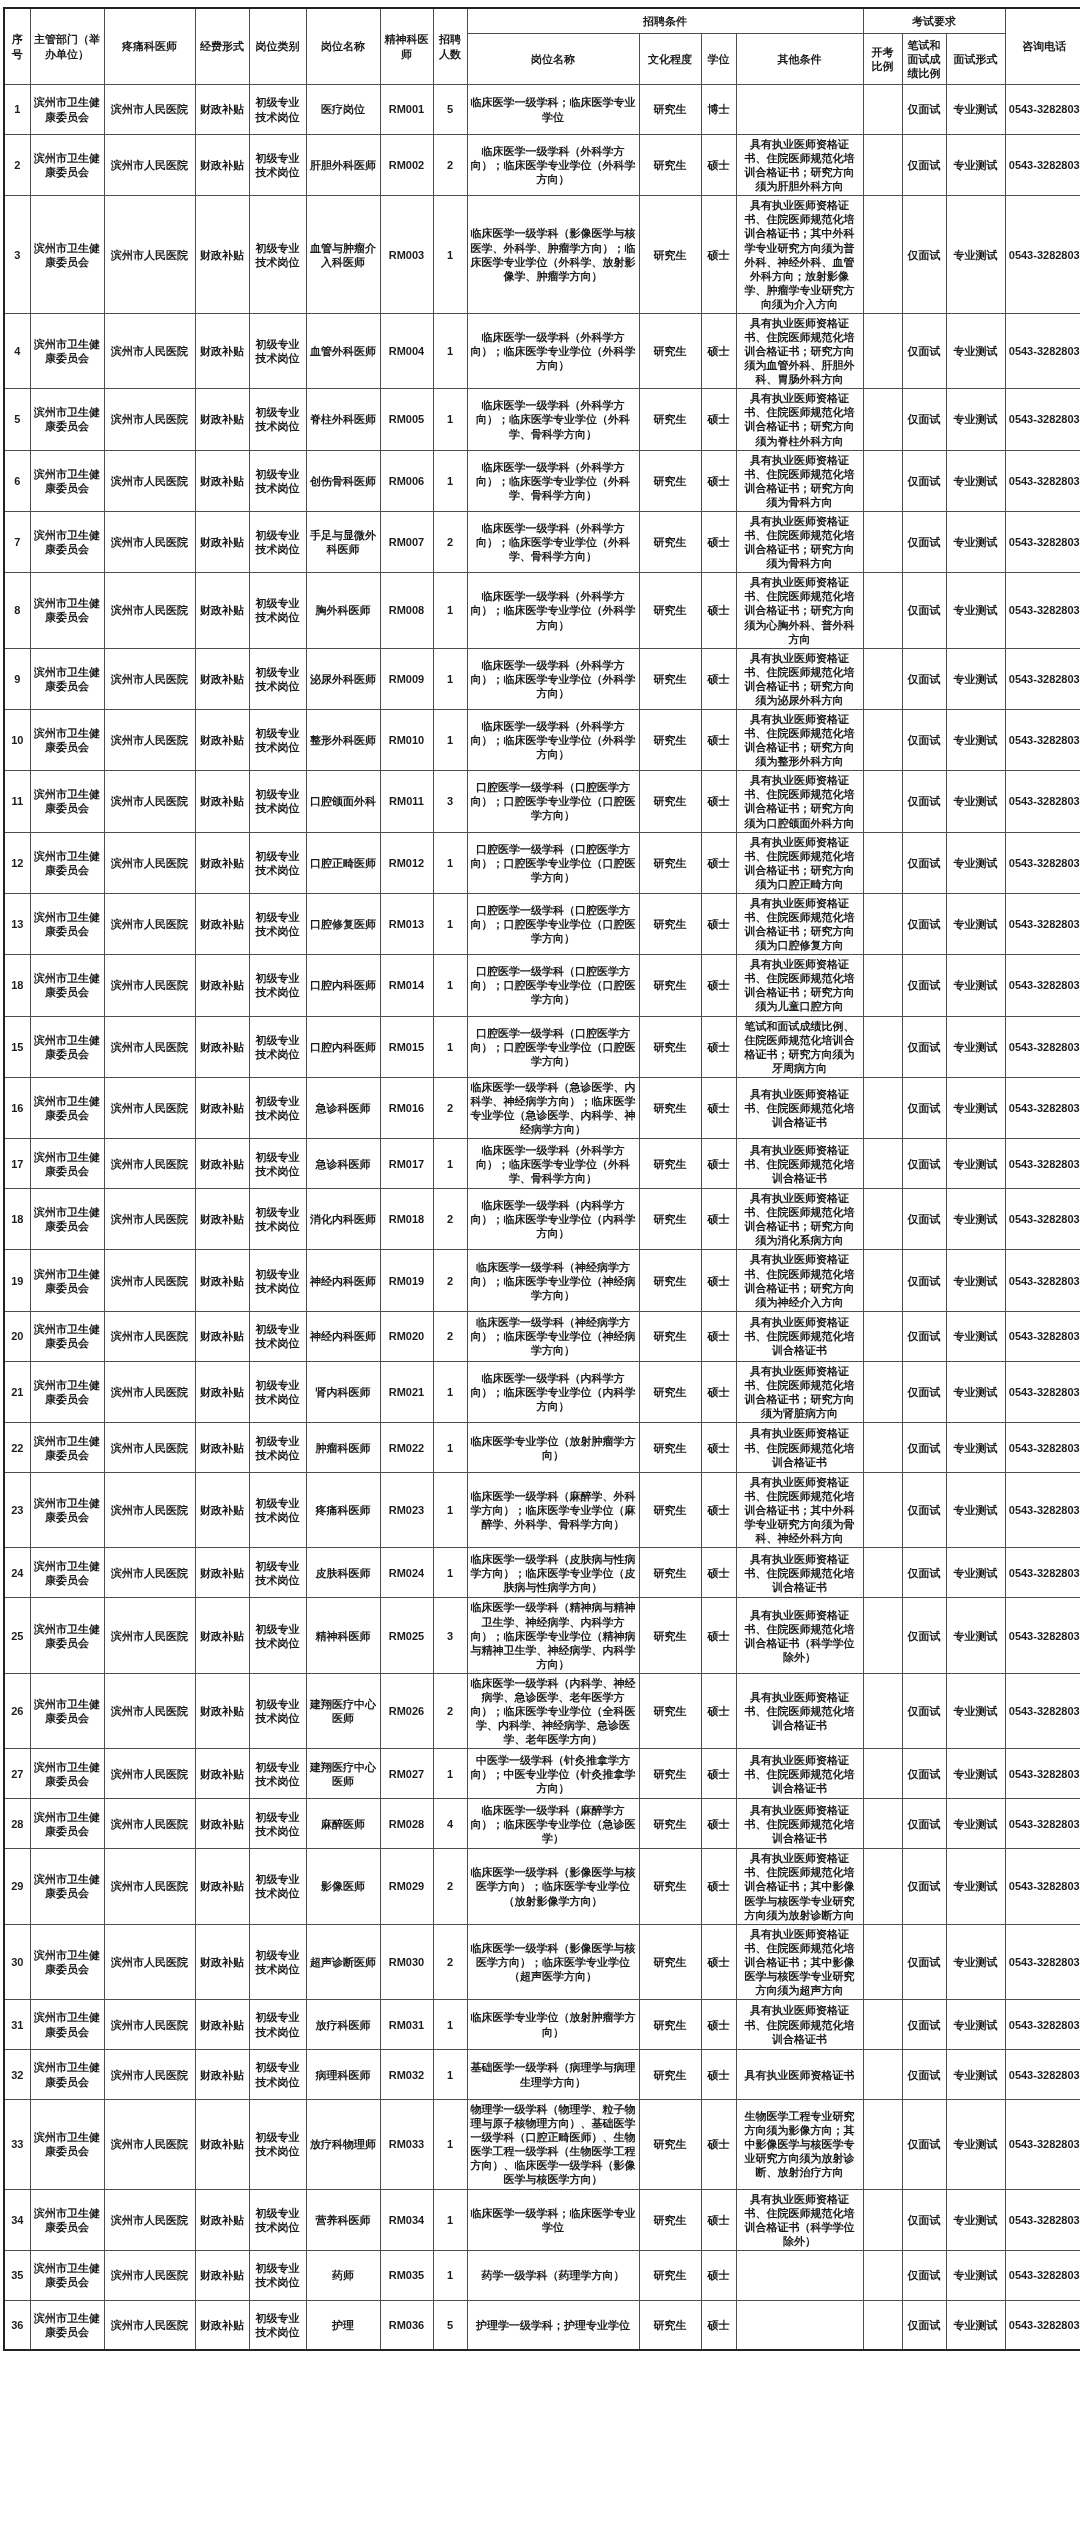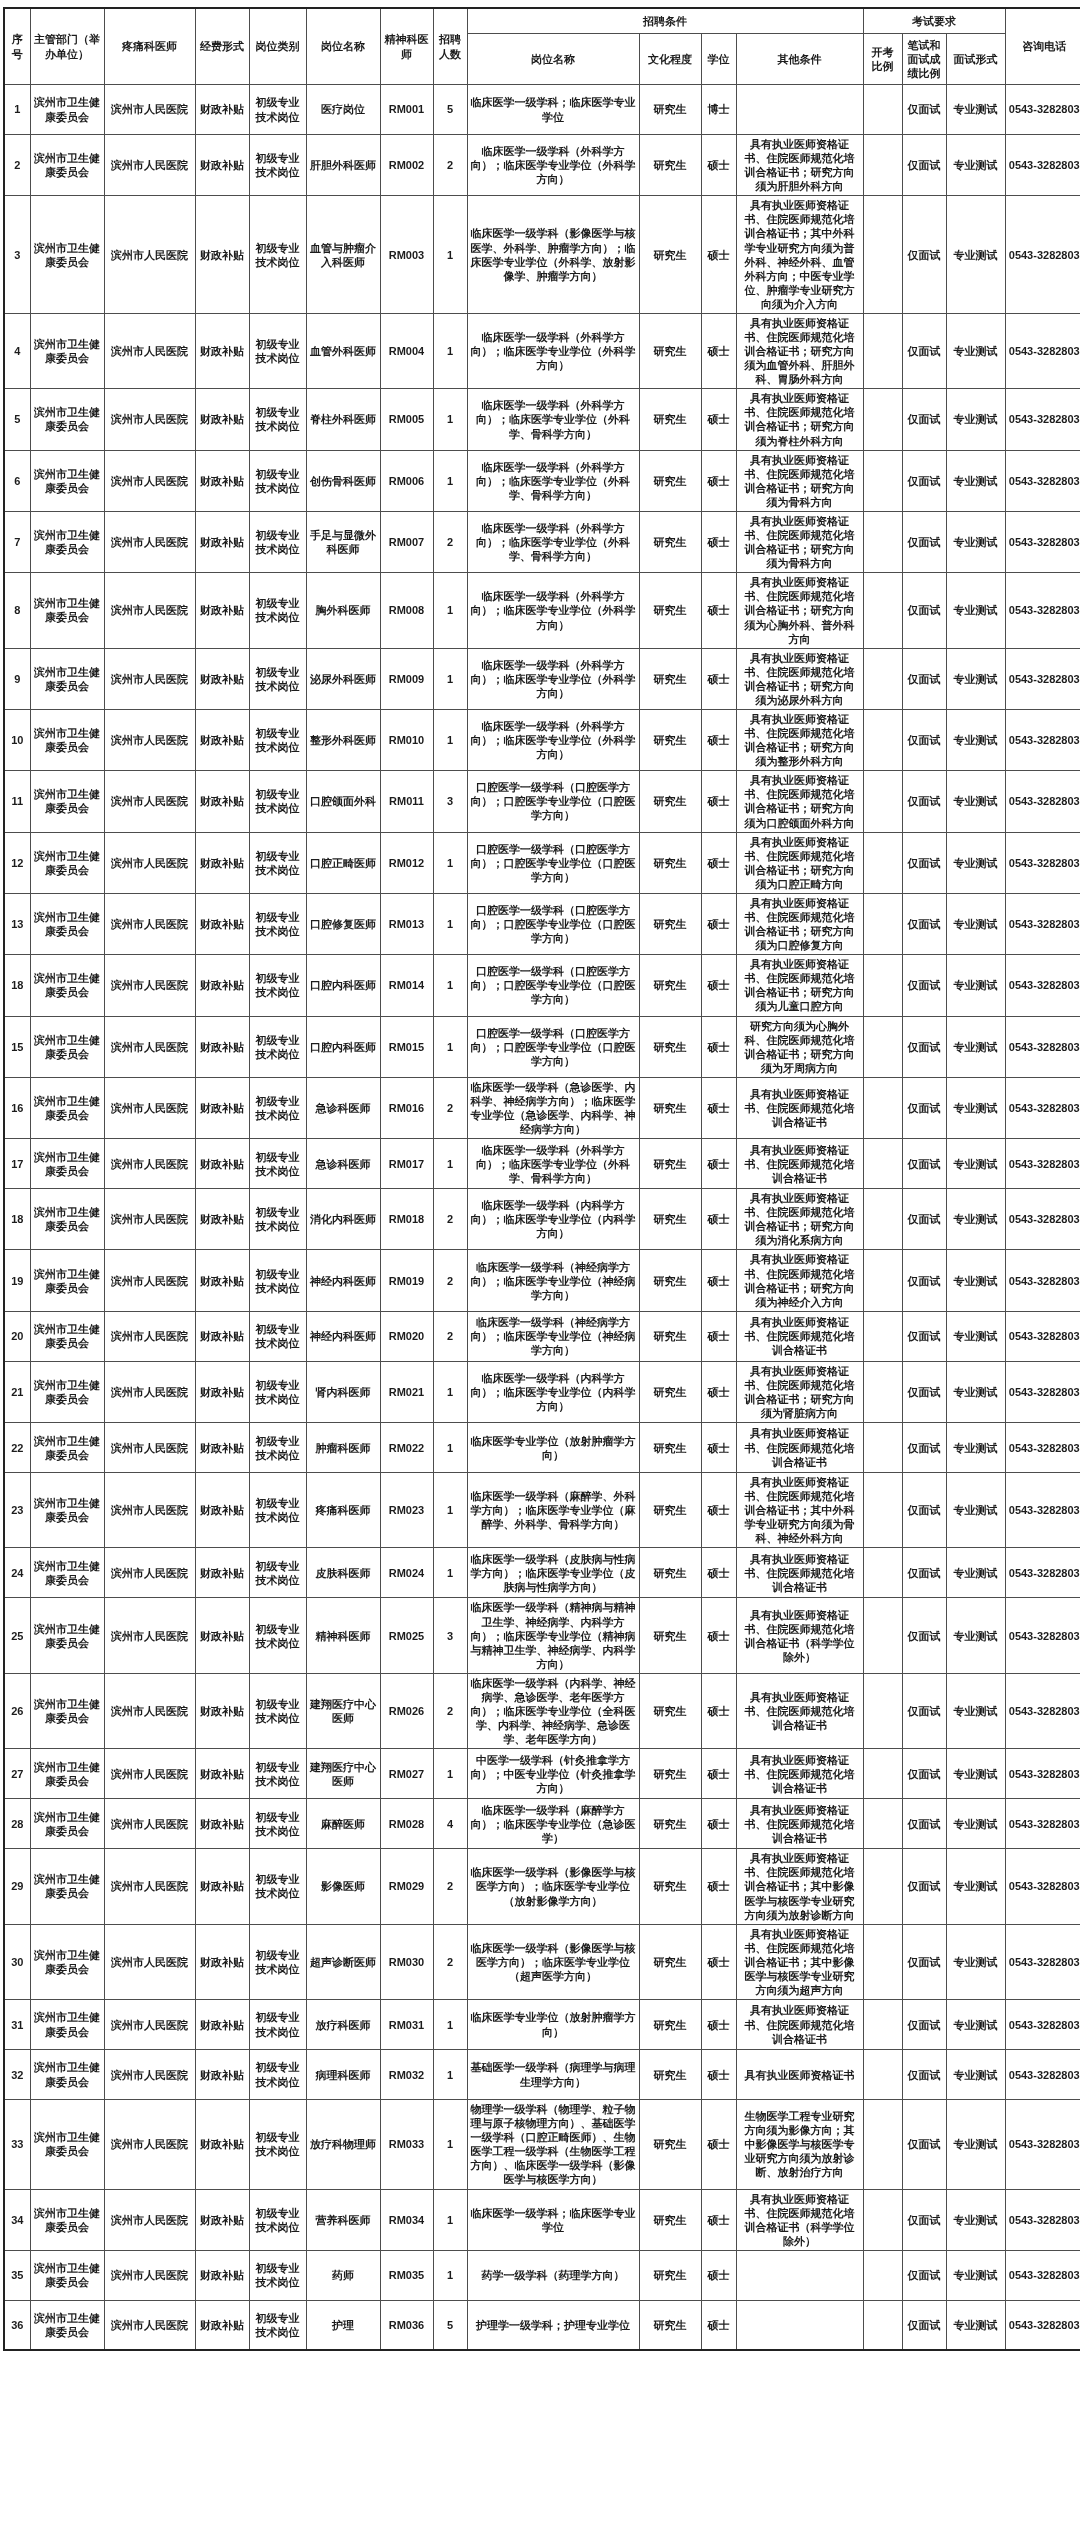--- a/index.html
+++ b/index.html
@@ -130,21 +130,21 @@
     <td>滨州市卫生健康委员会</td>
     <td>滨州市人民医院</td>
     <td>财政补贴</td>
     <td>初级专业技术岗位</td>
     <td>血管与肿瘤介入科医师</td>
     <td>RM003</td>
     <td>1</td>
     <td class="left">临床医学一级学科（影像医学与核医学、外科学、肿瘤学方向）；临床医学专业学位（外科学、放射影像学、肿瘤学方向）</td>
     <td>研究生</td>
     <td>硕士</td>
-    <td class="left">具有执业医师资格证书、住院医师规范化培训合格证书；其中外科学专业研究方向须为普外科、神经外科、血管外科方向；中医专业学位、肿瘤学专业研究方向须为介入方向</td>
+    <td class="left">具有执业医师资格证书、住院医师规范化培训合格证书；其中外科学专业研究方向须为普外科、神经外科、血管外科方向；放射影像学、肿瘤学专业研究方向须为介入方向</td>
     <td></td>
     <td>仅面试</td>
     <td>专业测试</td>
     <td class="phone">0543-3282803</td>
   </tr>
         <tr>
     <td>4</td>
     <td>滨州市卫生健康委员会</td>
     <td>滨州市人民医院</td>
     <td>财政补贴</td>
@@ -346,21 +346,21 @@
     <td>滨州市卫生健康委员会</td>
     <td>滨州市人民医院</td>
     <td>财政补贴</td>
     <td>初级专业技术岗位</td>
     <td>口腔内科医师</td>
     <td>RM015</td>
     <td>1</td>
     <td class="left">口腔医学一级学科（口腔医学方向）；口腔医学专业学位（口腔医学方向）</td>
     <td>研究生</td>
     <td>硕士</td>
-    <td class="left">研究方向须为心胸外科、住院医师规范化培训合格证书；研究方向须为牙周病方向</td>
+    <td class="left">笔试和面试成绩比例、住院医师规范化培训合格证书；研究方向须为牙周病方向</td>
     <td></td>
     <td>仅面试</td>
     <td>专业测试</td>
     <td class="phone">0543-3282803</td>
   </tr>
         <tr>
     <td>16</td>
     <td>滨州市卫生健康委员会</td>
     <td>滨州市人民医院</td>
     <td>财政补贴</td>

